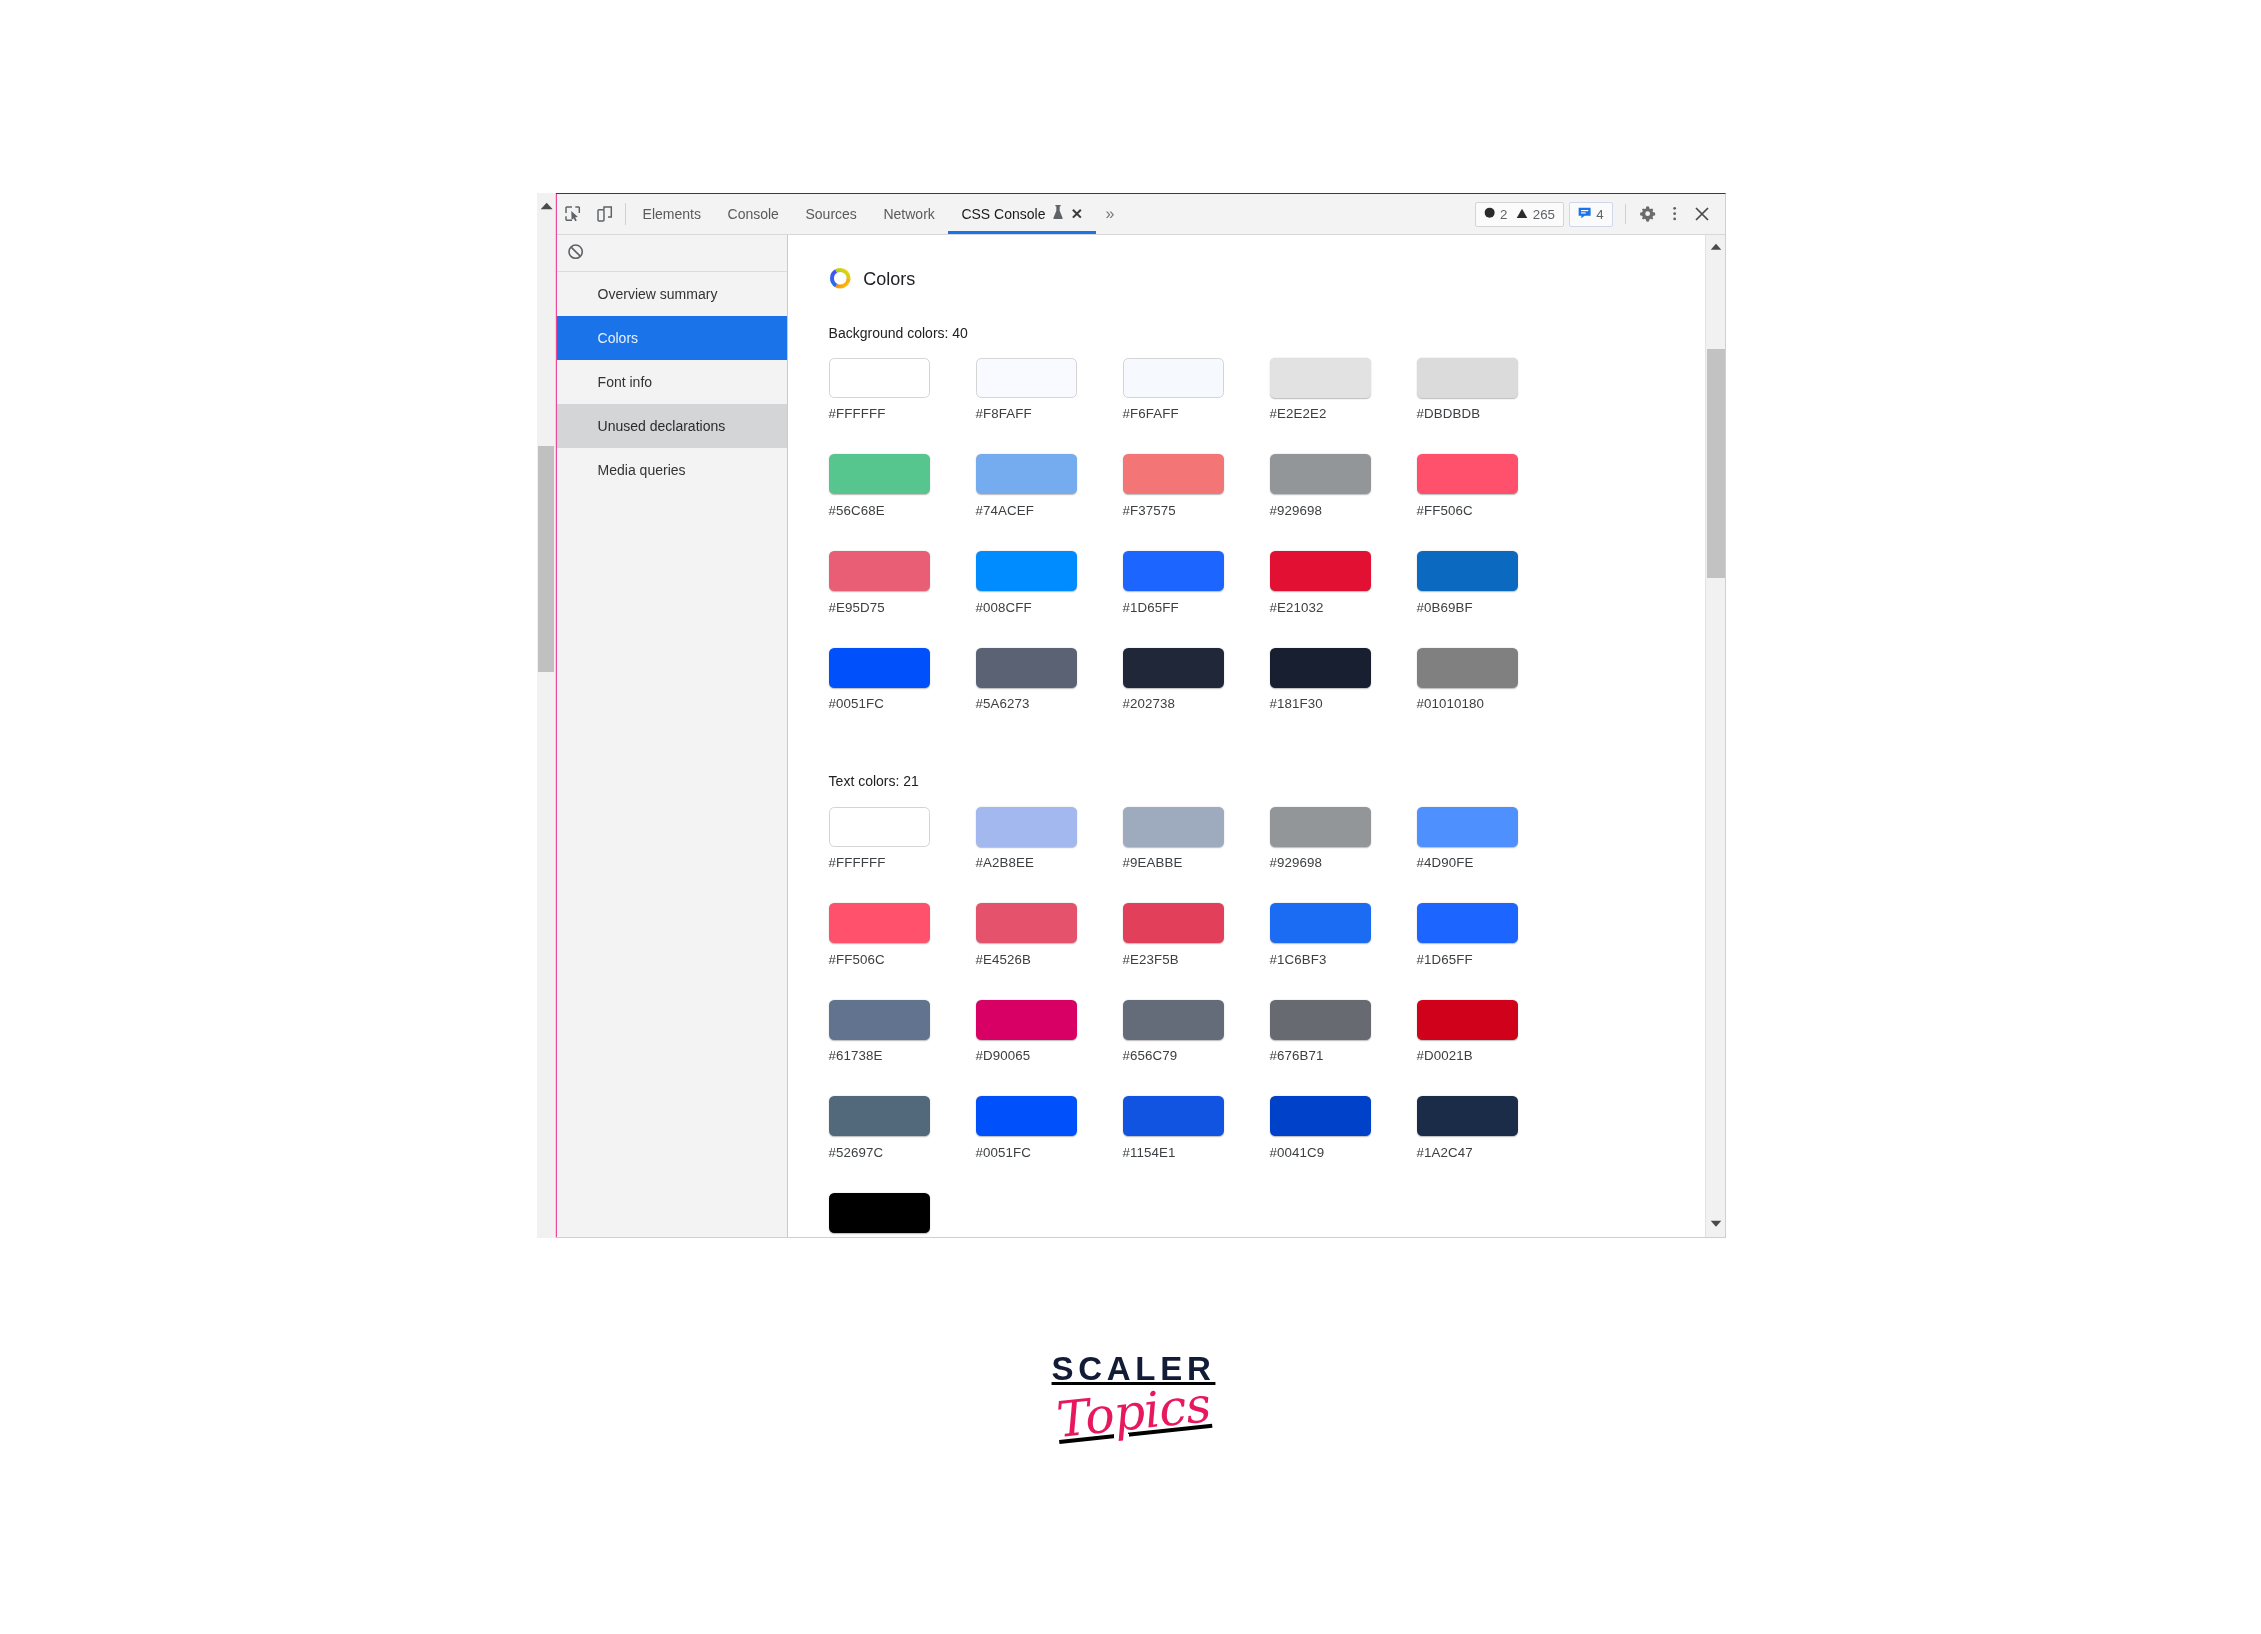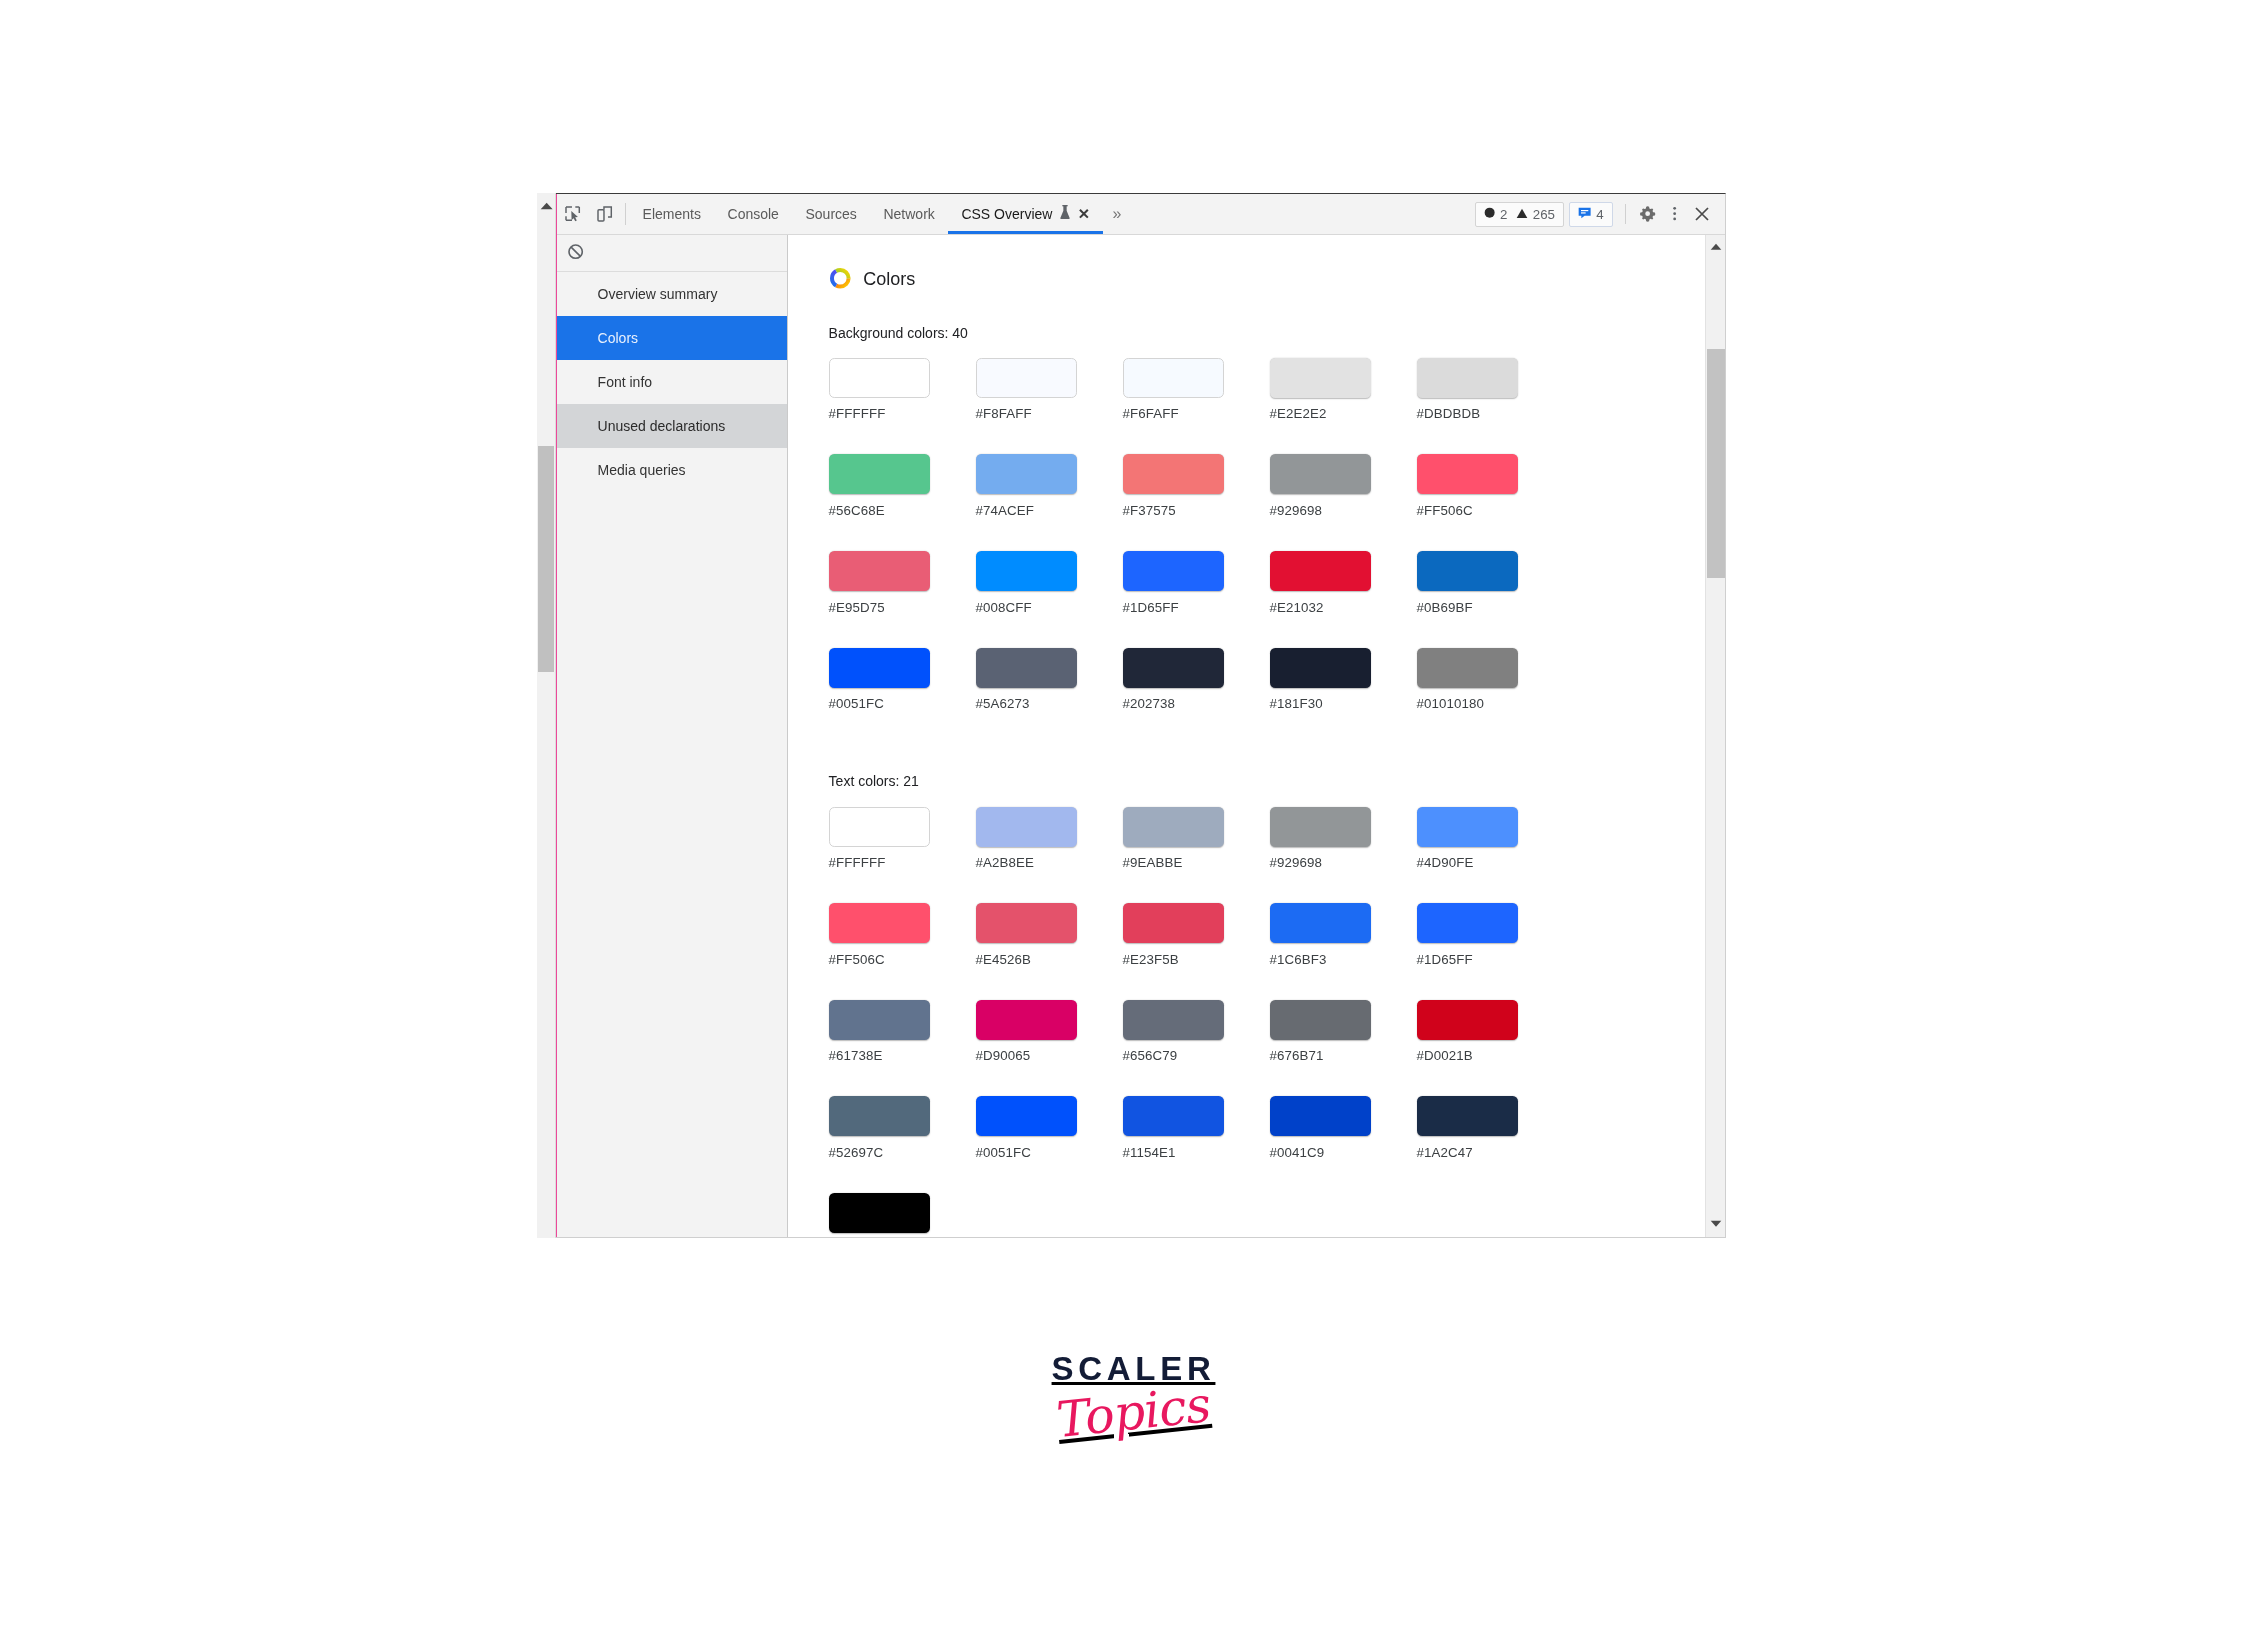--- a/index.html
+++ b/index.html
@@ -257,21 +257,21 @@
     <div class="tab">
       <span>Console</span>
     </div>
     <div class="tab">
       <span>Sources</span>
     </div>
     <div class="tab">
       <span>Network</span>
     </div>
     <div class="tab active">
-      <span>CSS Overview</span>
+      <span>CSS Console</span>
       <span class="tab-extra">
         <span>
           <svg width="12" height="14.6" viewBox="0 0 18 22">
             <path d="M6.5 1 h5 v7.5 l4.5 11 a1 1 0 0 1 -.9 1.5 H2.9 a1 1 0 0 1 -.9 -1.5 L6.5 8.5z" fill="#5f6368"></path>
             <rect x="5" y="0" width="8" height="2" fill="#5f6368"></rect>
           </svg>
         </span>
         <span class="tab-close">✕</span>
       </span>
     </div>

